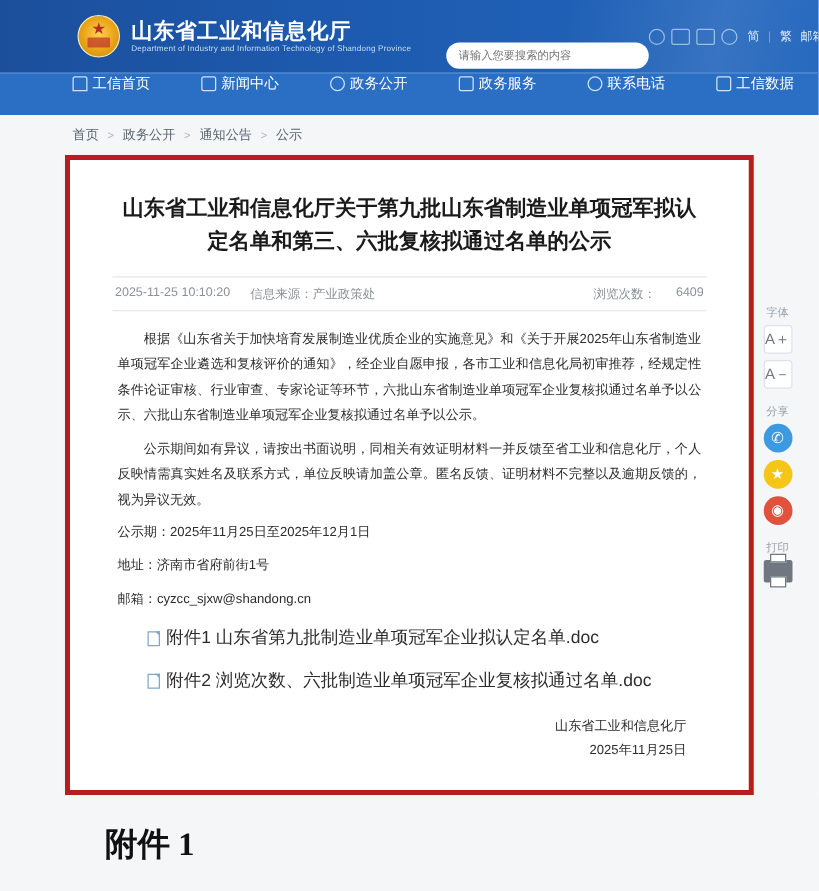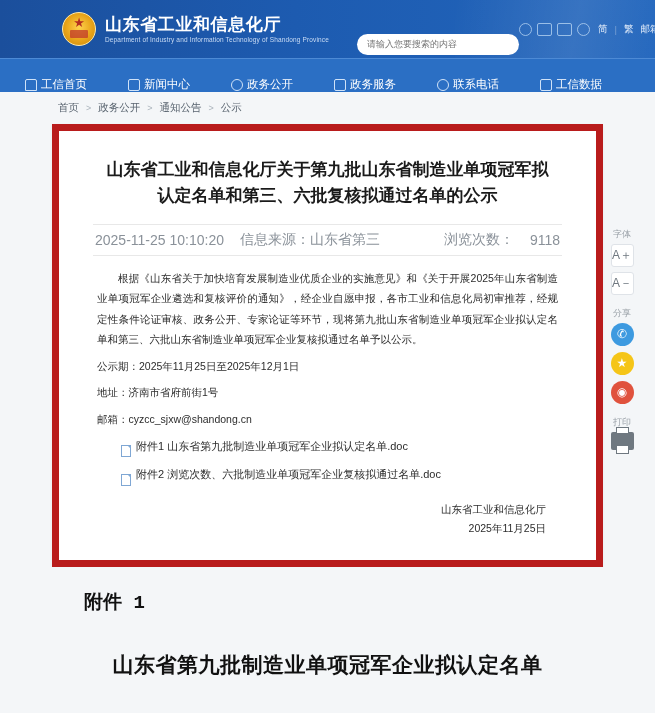--- a/index.html
+++ b/index.html
@@ -123,22 +123,22 @@
   }
   .hdr-links span { white-space: nowrap; }
   .hdr-sep { color: #6d9ad1; }
 
   
   .nav {
     height: 34px;
     background: #2b6fc4;
     border-top: 1px solid #4d8ad5;
     display: flex;
-    align-items: flex-end;
-    padding-left: 25px;
+    align-items: flex-start;
+    padding-left: 58px;
     gap: 0;
   }
   .nav-item {
     display: flex;
     align-items: center;
     gap: 4px;
     color: #fff;
     font-size: 11.5px;
     padding: 0 21px 0 0;
     margin-right: 20px;
@@ -167,59 +167,59 @@
 
   
   .stage {
     position: relative;
     padding: 0 0 0 0;
   }
   .doc {
     width: 551px;
     margin: 0 auto;
     background: #fff;
-    border: 7px solid #b91c1c;
+    border: 4px solid #b91c1c;
     box-shadow: 0 1px 3px rgba(0,0,0,.05);
     padding: 22px 34px 16px 34px;
   }
   .doc-title {
     text-align: center;
     font-family: "Liberation Serif", serif;
     font-weight: bold;
     font-size: 17px;
     color: #1a1a1a;
     line-height: 1.55;
     padding: 4px 6px 14px 6px;
   }
   .meta-bar {
     border-top: 1px solid #e8e8e8;
     border-bottom: 1px solid #e8e8e8;
     display: flex;
     align-items: center;
-    font-size: 14px;
+    font-size: 10px;
     color: #8a9199;
     padding: 6px 2px;
     gap: 16px;
   }
   .meta-bar .grow { flex: 1; }
   .doc-body {
     padding: 12px 4px 0 4px;
     font-size: 10.5px;
     line-height: 1.95;
     color: #2c2c2c;
     font-family: "Liberation Sans", sans-serif;
   }
   .doc-body p { margin: 0 0 6px 0; text-align: justify; }
   .indent { text-indent: 2em; }
   .attach {
     display: flex;
-    align-items: flex-end;
+    align-items: center;
     gap: 5px;
     margin: 7px 0 4px 24px;
-    font-size: 11px;
+    font-size: 14px;
     color: #2c2c2c;
   }
   .doc-ico {
     width: 10px; height: 12px;
     background: #fff;
     border: 1px solid #7fa7d4;
     position: relative;
     flex: 0 0 auto;
     margin-top: 2px;
   }
@@ -236,21 +236,21 @@
     font-size: 10.5px;
     color: #2c2c2c;
     line-height: 1.8;
     padding: 10px 12px 6px 0;
   }
 
   
   .side-tools {
     position: absolute;
     right: 14px;
-    top: 104px;
+    top: 120px;
     width: 38px;
     text-align: center;
     font-size: 9px;
     color: #8a9199;
   }
   .tool-group { margin-bottom: 12px; }
   .tool-label { margin-bottom: 3px; color: #9aa1a8; }
   .tool-btn {
     width: 23px; height: 23px;
     margin: 0 auto 5px auto;
@@ -295,22 +295,22 @@
     background: #fff;
     border: 1px solid #6f7880;
   }
 
   
   .attach-page {
     padding: 22px 0 0 0;
     background: #f4f6f8;
   }
   .attach-hd {
-    font-family: Liberation Mono, monospace;
-    font-size: 19px;
+    font-family: Liberation Serif, serif;
+    font-size: 26px;
     font-weight: bold;
     color: #111;
     padding-left: 84px;
   }
   .attach-title {
     text-align: center;
     font-family: "Liberation Serif", serif;
     font-weight: bold;
     font-size: 21px;
     color: #111;
@@ -405,29 +405,30 @@
       <div class="printer"></div>
     </div>
   </div>
 
   <div class="doc">
     <div class="doc-title">山东省工业和信息化厅关于第九批山东省制造业单项冠军拟认定名单和第三、六批复核拟通过名单的公示</div>
 
     <div class="meta-bar">
       <span>2025-11-25 10:10:20</span>
       <span>
-        <span>信息来源：</span><span>山东省第三</span>
+        <span>信息来源：</span><span>产业政策处</span>
       </span>
       <span class="grow"></span>
       <span>浏览次数：</span>
-      <span>9118</span>
+      <span>6409</span>
     </div>
 
     <div class="doc-body">
-      <p class="indent">根据《山东省关于加快培育发展制造业优质企业的实施意见》和《关于开展2025年山东省制造业单项冠军企业遴选和复核评价的通知》，经企业自愿申报，各市工业和信息化局初审推荐，经规定性条件论证审核、政务公开、专家论证等环节，现将第九批山东省制造业单项冠军企业拟认定名单和第三、六批山东省制造业单项冠军企业复核拟通过名单予以公示。</p>
+      <p class="indent">根据《山东省关于加快培育发展制造业优质企业的实施意见》和《关于开展2025年山东省制造业单项冠军企业遴选和复核评价的通知》，经企业自愿申报，各市工业和信息化局初审推荐，经规定性条件论证审核、行业审查、专家论证等环节，六批山东省制造业单项冠军企业复核拟通过名单予以公示、六批山东省制造业单项冠军企业复核拟通过名单予以公示。</p>
+      <p class="indent">公示期间如有异议，请按出书面说明，同相关有效证明材料一并反馈至省工业和信息化厅，个人反映情需真实姓名及联系方式，单位反映请加盖公章。匿名反馈、证明材料不完整以及逾期反馈的，视为异议无效。</p>
       <p>公示期：2025年11月25日至2025年12月1日</p>
       <p>地址：济南市省府前街1号</p>
       <p>邮箱：cyzcc_sjxw@shandong.cn</p>
 
       <div class="attach">
         <span class="doc-ico"></span>
         <span>附件1 山东省第九批制造业单项冠军企业拟认定名单.doc</span>
       </div>
       <div class="attach">
         <span class="doc-ico"></span>

